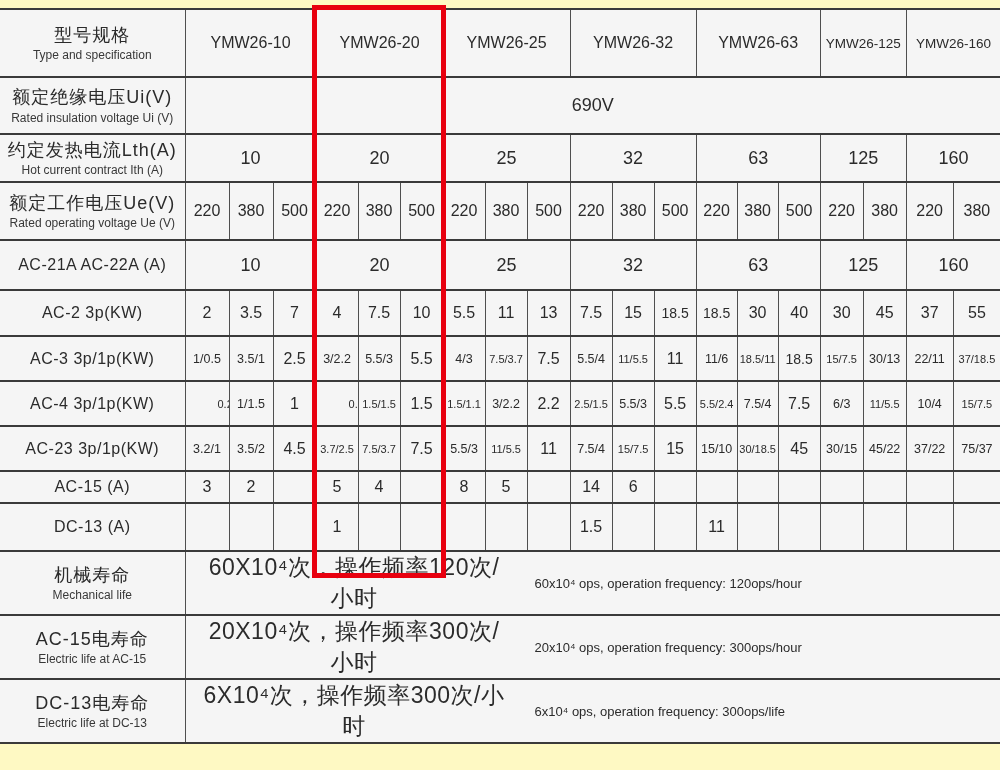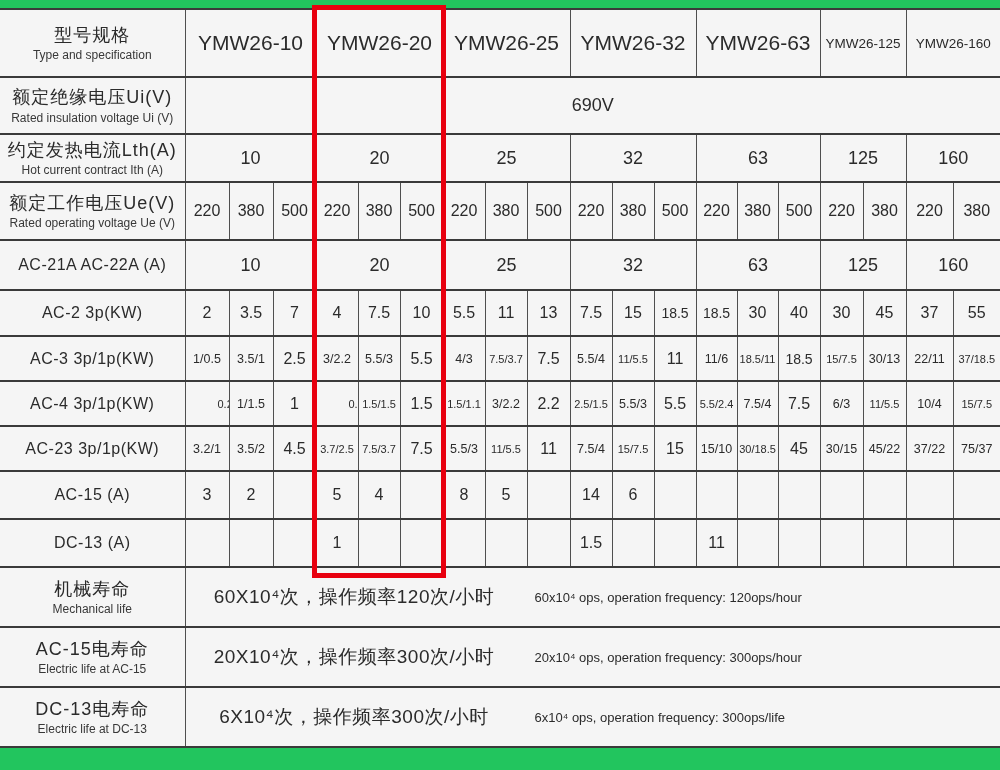--- a/index.html
+++ b/index.html
@@ -2,47 +2,47 @@
 <html><head>
 <meta charset="utf-8">
 <style>
   html,body{margin:0;padding:0;}
   body{
     background:#f6f6f6;
     font-family:"Liberation Sans","DejaVu Sans",sans-serif;
     color:#2b2b2b;
     -webkit-font-smoothing:antialiased;
   }
-  .sheet{position:relative;width:1000px;height:770px;background:#22c55e;overflow:hidden;}
+  .sheet{position:relative;width:1000px;height:770px;background:#fef9c3;overflow:hidden;}
   table{
     border-collapse:collapse;table-layout:fixed;width:1000px;
     margin-top:8px;border-top:2px solid #3a3a3a;
   }
   td,th{
     border-right:1px solid #4f4f4f;
     border-bottom:2px solid #3a3a3a;
     text-align:center;vertical-align:middle;
     padding:0;overflow:hidden;background:#f5f5f5;
     font-weight:normal;
   }
   tr>td:last-child,tr>th:last-child{border-right:none;}
   .labelcol{padding:0 2px;}
   .lbl-zh{font-size:18px;letter-spacing:1px;line-height:1.25;}
   .lbl-en{font-size:12px;line-height:1.2;margin-top:2px;color:#383838;}
   .lbl-single{font-size:16px;letter-spacing:0.5px;}
-  .model div{font-size:21px;}
+  .model div{font-size:16px;}
   .model.sm div{font-size:13.5px;}
   .fz18{font-size:18px;}
   .fz16{font-size:16px;}
   .fz14{font-size:14px;}
   .fz13{font-size:12.5px;}
   .fz11{font-size:11px;}
   .fz10{font-size:11px;padding-left:32px;}
   .life-wrap{display:flex;align-items:center;text-align:left;}
-  .life-zh{font-size:19px;flex:0 0 305px;margin-left:16px;text-align:center;letter-spacing:0.5px;}
+  .life-zh{font-size:23px;flex:0 0 305px;margin-left:16px;text-align:center;letter-spacing:0.5px;}
   .life-en{font-size:13px;margin-left:28px;}
   .highlight{
     position:absolute;left:312px;top:5px;width:134px;height:573px;
     border:5px solid #e8000f;box-sizing:border-box;pointer-events:none;
   }
 </style>
 </head>
 <body>
 
 <div class="sheet">
@@ -245,21 +245,21 @@
           <td class="fz11">15/7.5</td>
           <td class="fz16">15</td>
           <td class="fz13">15/10</td>
           <td class="fz11">30/18.5</td>
           <td class="fz16">45</td>
           <td class="fz13">30/15</td>
           <td class="fz13">45/22</td>
           <td class="fz13">37/22</td>
           <td class="fz13">75/37</td>
         </tr>
-        <tr style="height: 48px;">
+        <tr style="height: 32px;">
           <td class="labelcol">
             <div class="lbl-single">AC-15   (A)</div>
           </td>
           <td class="fz16">3</td>
           <td class="fz16">2</td>
           <td class="fz16"></td>
           <td class="fz16">5</td>
           <td class="fz16">4</td>
           <td class="fz16"></td>
           <td class="fz16">8</td>

